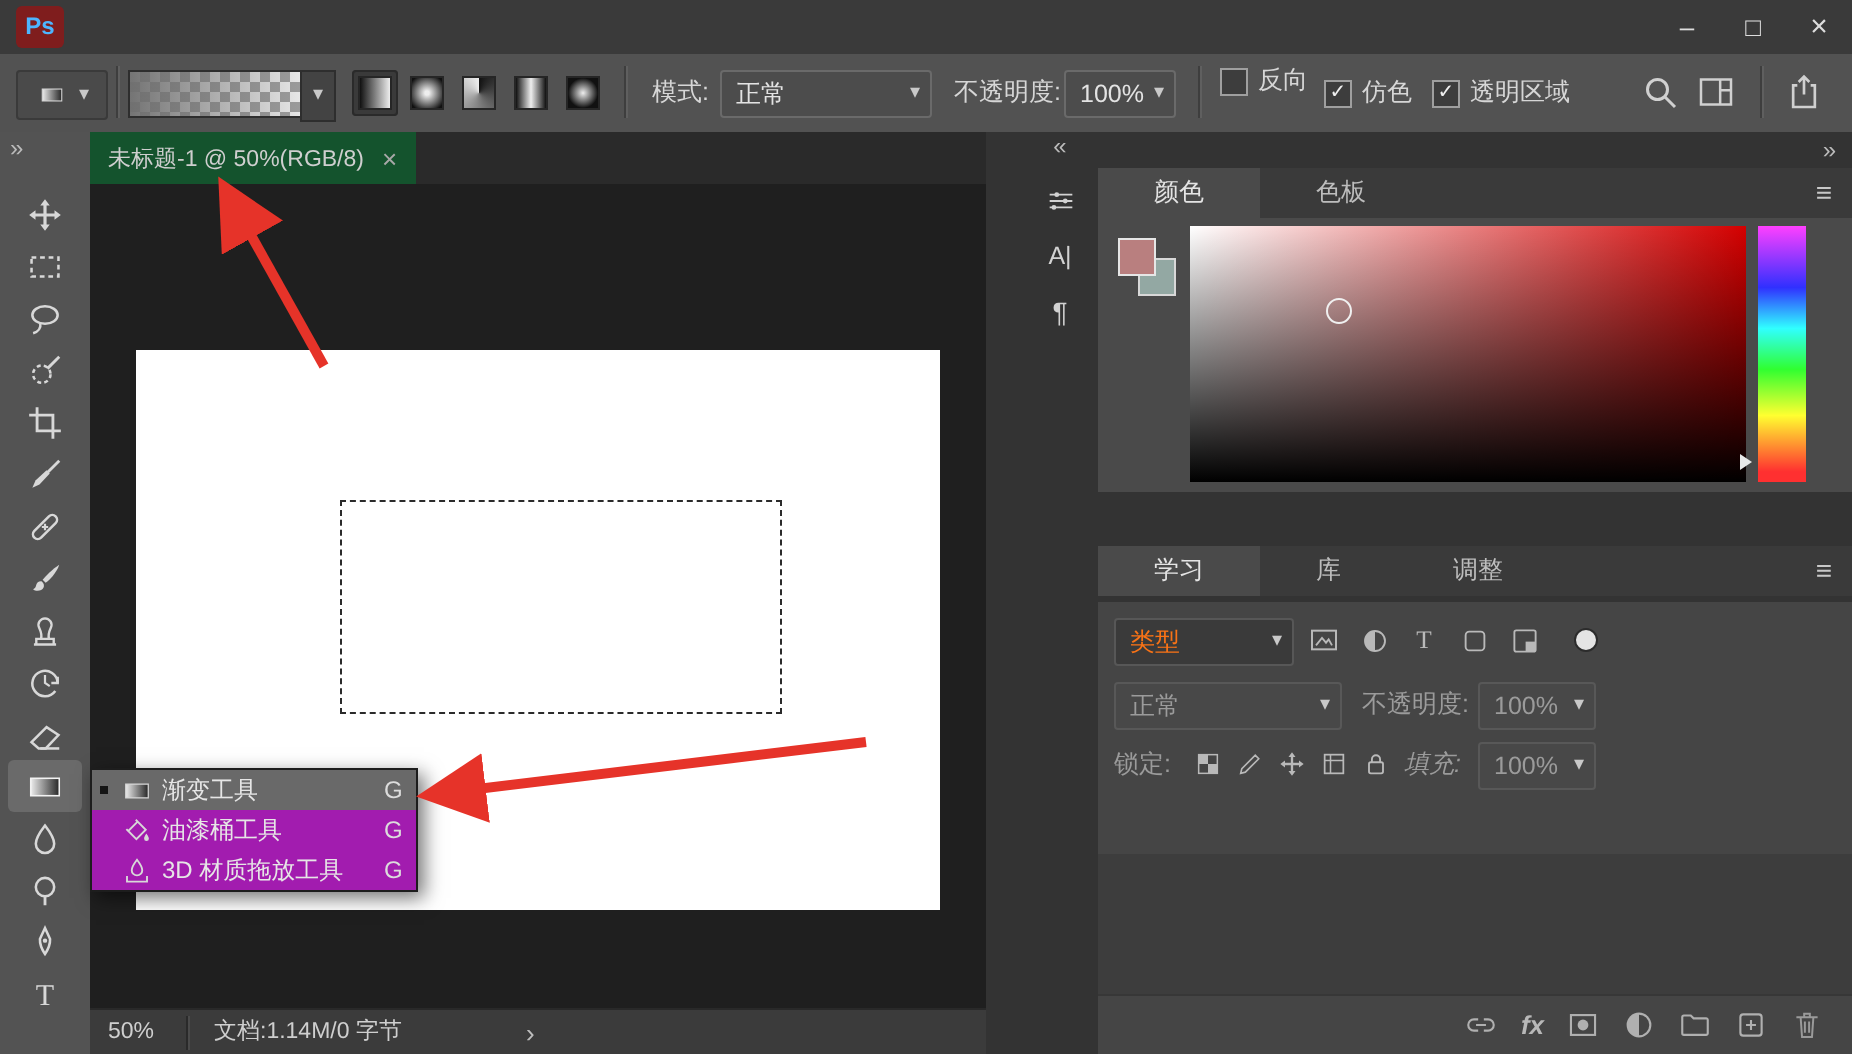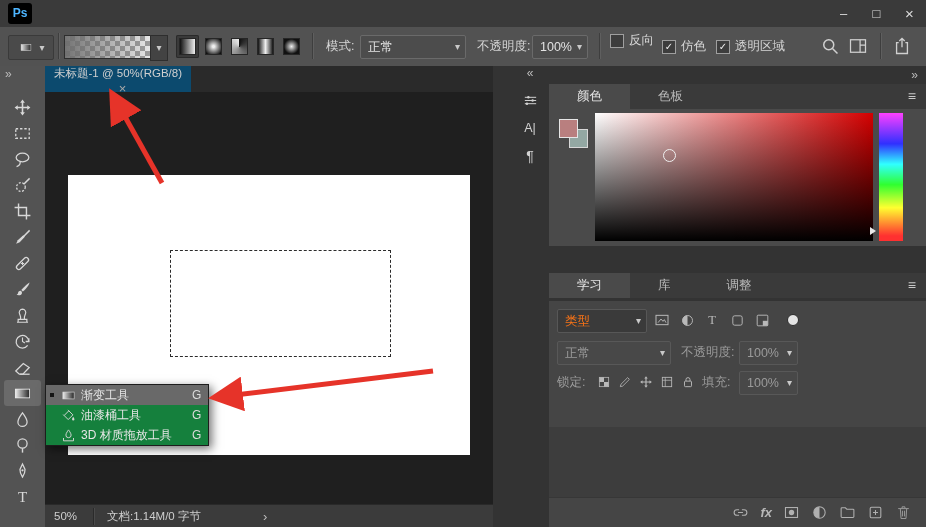--- a/index.html
+++ b/index.html
@@ -3,21 +3,21 @@
 <meta charset="utf-8">
 <style>
   html,body{margin:0;padding:0;background:#1a1a1a;}
   #app{position:relative;width:926px;height:527px;background:#333;overflow:hidden;
        font-family:"Liberation Sans","DejaVu Sans",sans-serif;color:#d6d6d6;font-size:12.5px;}
   .abs{position:absolute;}
   .flex{display:flex;align-items:center;}
   svg.ic{display:block;width:100%;height:100%;}
   
   .titlebar{left:0;top:0;width:926px;height:27px;background:#3a3a3a;border-bottom:1px solid #2c2c2c;}
-  .pslogo{left:8px;top:3px;width:24px;height:21px;background:#000000;color:#4db5ff;font-weight:bold;
+  .pslogo{left:8px;top:3px;width:24px;height:21px;background:#7f1d1d;color:#4db5ff;font-weight:bold;
           font-size:12px;text-align:center;line-height:21px;border-radius:3px;}
   .menus{left:40px;top:0;height:27px;display:flex;}
   .menu{padding:0 9px;line-height:27px;color:#d8d8d8;cursor:default;}
   .wincontrols{right:0;top:0;height:27px;display:flex;}
   .wc{width:33px;text-align:center;line-height:27px;color:#ddd;font-size:13px;}
   
   .optionsbar{left:0;top:27px;width:926px;height:39px;background:#525252;border-bottom:1px solid #3a3a3a;}
   .obtn{background:#4a4a4a;border:1px solid #3a3a3a;border-radius:2px;}
   .chev{color:#c9c9c9;font-size:10px;line-height:1;}
   .checker{background:
@@ -37,29 +37,29 @@
   .olabel{color:#d6d6d6;line-height:39px;}
   .vdiv{width:1px;height:26px;background:#3e3e3e;border-right:1px solid #5f5f5f;top:6px;}
   
   .toolbar{left:0;top:66px;width:45px;height:461px;background:#535353;border-right:1px solid #3f3f3f;}
   .tool{width:45px;height:26px;display:flex;align-items:center;justify-content:center;color:#d8d8d8;}
   .tool .tico{width:19px;height:19px;}
   .tool.active{width:37px;margin-left:4px;background:#6a6a6a;border-radius:3px;color:#f2f2f2;}
   
   .docwin{left:45px;top:66px;width:448px;height:461px;background:#1f1f1f;}
   .tabbar{left:0;top:0;width:448px;height:26px;background:#2a2a2a;}
-  .doctab{left:0;top:0;height:26px;background:#0c4a6e;display:flex;align-items:center;
-          padding:0 9px;font-size:11.5px;color:#cfcfcf;flex-direction:column;}
+  .doctab{left:0;top:0;height:26px;background:#14532d;display:flex;align-items:center;
+          padding:0 9px;font-size:11.5px;color:#cfcfcf;}
   .tabclose{margin-left:9px;color:#a8a8a8;font-size:13px;}
   .canvas{left:23px;top:109px;width:402px;height:280px;background:#fff;}
   .marquee{left:102px;top:75px;width:219px;height:105px;border:1px dashed #2b2b2b;}
   .statusbar{left:0;top:438px;width:448px;height:23px;background:#3b3b3b;border-top:1px solid #292929;
              font-size:11.5px;color:#cfcfcf;}
   
-  .flyout{left:45px;top:384px;width:162px;background:#15803d;border:1px solid #1d1d1d;
+  .flyout{left:45px;top:384px;width:162px;background:#a21caf;border:1px solid #1d1d1d;
           box-shadow:3px 3px 9px rgba(0,0,0,.55);z-index:40;}
   .fm-row{height:20px;display:flex;align-items:center;font-size:12px;color:#e6e6e6;padding-left:4px;}
   .fm-row.active{background:#696969;}
   .fm-mark{width:4px;height:4px;background:#151515;margin-right:2px;}
   .fm-sp{width:6px;}
   .fm-ico{width:15px;height:15px;color:#d8d8d8;margin:0 5px;}
   .fm-label{flex:1;white-space:nowrap;}
   .fm-key{width:16px;color:#dcdcdc;}
   
   .dock{left:493px;top:66px;width:433px;height:461px;background:#333;}
@@ -596,21 +596,21 @@
       <div class="abs iconbtn" style="left:109px;top:73px;width:18px;height:16px;">
           <svg class="ic" style="width:14px;height:14px;">
             <use href="#s-frame"></use>
           </svg>
         </div>
       <div class="abs iconbtn" style="left:130px;top:73px;width:18px;height:16px;">
           <svg class="ic" style="width:14px;height:14px;">
             <use href="#s-lock"></use>
           </svg>
         </div>
-      <span class="abs plabel" style="left:153px;top:70px;">填充:</span>
+      <span class="abs plabel" style="left:153px;top:70px;font-style:italic;">填充:</span>
       <div class="abs select disabled" style="left:190px;top:70px;width:57px;">
         <span class="val">100%</span>
         <span class="chev">▾</span>
       </div>
 
       <div class="abs" style="left:0;top:126px;width:377px;height:70px;background:#3d3d3d;"></div>
 
       <div class="abs flex" style="left:0;bottom:0;width:377px;height:30px;background:#454545;border-top:1px solid #373737;justify-content:flex-end;gap:11px;padding-right:14px;box-sizing:border-box;">
         <span style="width:17px;height:17px;color:#b0b0b0;">
             <svg class="ic">

